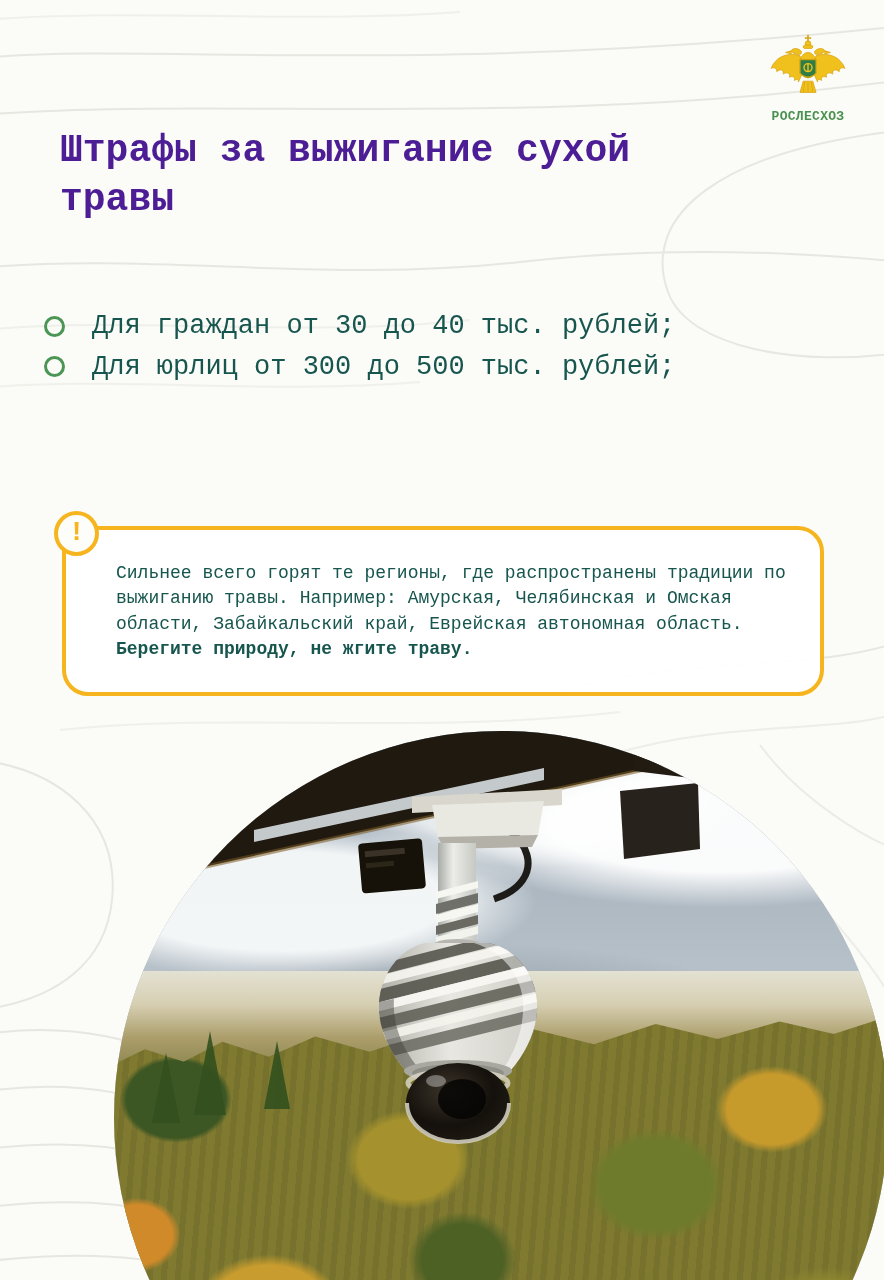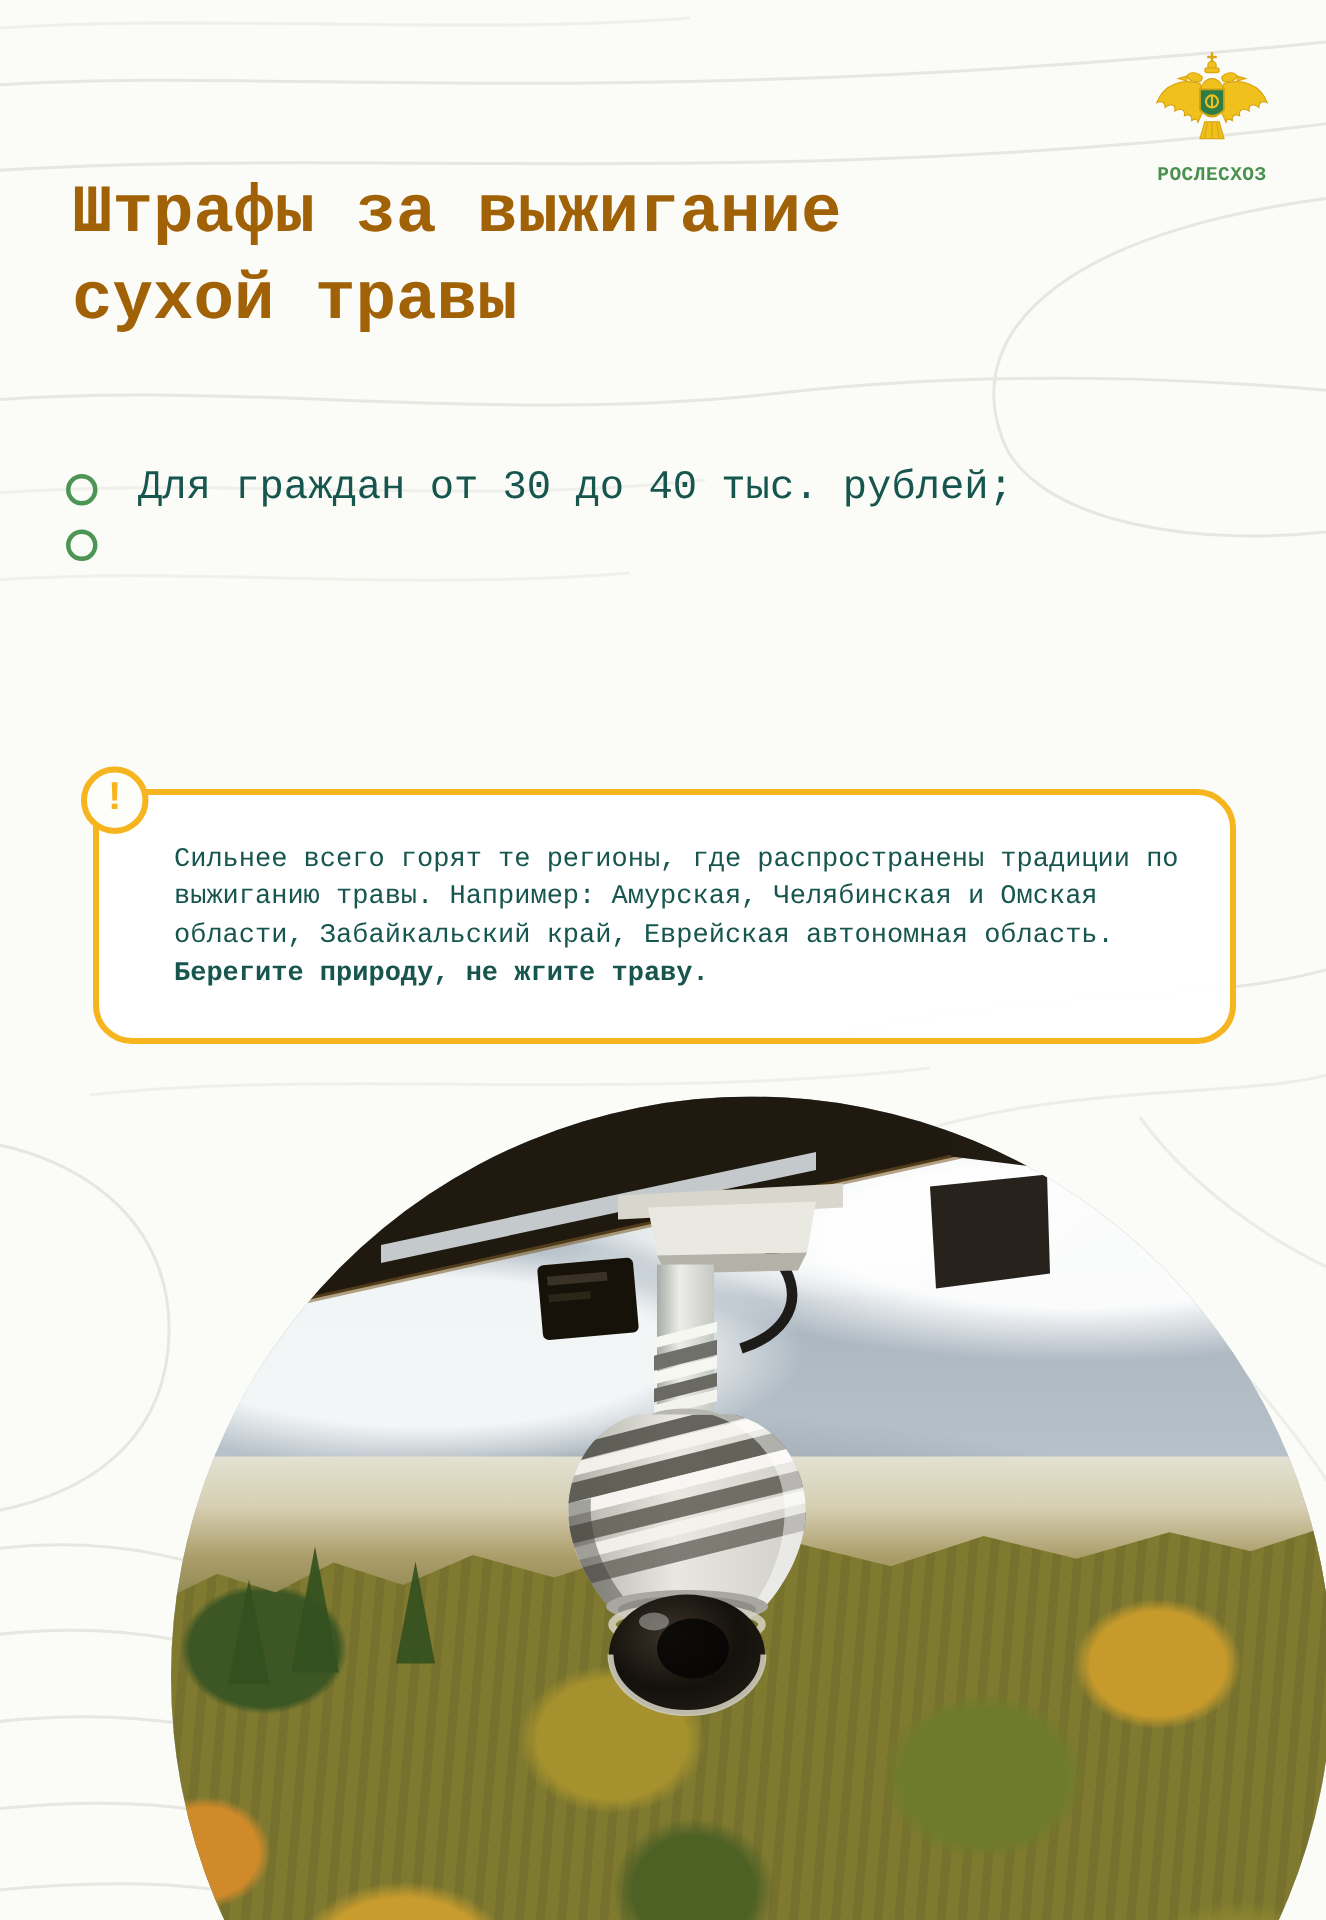--- a/index.html
+++ b/index.html
@@ -4,22 +4,22 @@
 <style>
   html,body{margin:0;padding:0;background:#888;}
   .page{position:relative;width:884px;height:1280px;background:#fbfbf7;overflow:hidden;
         font-family:Liberation Mono, monospace;}
   .contours{position:absolute;inset:0;pointer-events:none;}
 
   .logo{position:absolute;left:758px;top:32px;width:100px;text-align:center;}
   .eagle{display:block;margin:0 auto;width:80px;height:76px;}
   .logo-label{margin-top:1px;font-size:13px;font-weight:700;color:#4a9150;letter-spacing:.3px;}
 
-  .title{position:absolute;left:48px;top:114px;width:630px;margin:0;
-         font-size:45px;line-height:1.29;font-weight:700;color:#a16207;}
+  .title{position:absolute;left:48px;top:114px;width:630px;margin:12px;
+         font-size:38px;line-height:1.29;font-weight:700;color:#4c1d95;}
 
   .fines{position:absolute;left:44px;top:312px;margin:0;padding:0;list-style:none;
          display:flex;flex-direction:column;gap:12px;}
   .fine{display:flex;align-items:center;gap:27px;}
   .ring{width:21px;height:21px;border:3px solid #4d9554;border-radius:50%;flex:none;box-sizing:border-box;}
   .fine-text{font-size:27px;color:#17564e;line-height:1.06;}
 
   .warn{position:absolute;left:62px;top:526px;width:762px;height:170px;box-sizing:border-box;
         border:4px solid #f6b51e;border-radius:26px;background:rgba(255,255,255,.95);}
   .warn-icon{position:absolute;left:-12px;top:-19px;width:45px;height:45px;border-radius:50%;
@@ -114,20 +114,21 @@
 
   <h1 class="title">Штрафы за выжигание сухой травы</h1>
 
   <ul class="fines">
     <li class="fine">
       <span class="ring"></span>
       <span class="fine-text">Для граждан от 30 до 40 тыс. рублей;</span>
     </li>
     <li class="fine">
       <span class="ring"></span>
+      <span class="fine-text">Для юрлиц от 300 до 500 тыс. рублей;</span>
     </li>
   </ul>
 
   <div class="warn">
     <div class="warn-icon">!</div>
     <p class="warn-text"><span>Сильнее всего горят те регионы, где распространены традиции по выжиганию травы. Например: Амурская, Челябинская и Омская области, Забайкальский край, Еврейская автономная область. </span><b>Берегите природу, не жгите траву.</b></p>
   </div>
 
   <div class="photo">
     <div class="sky"></div>

